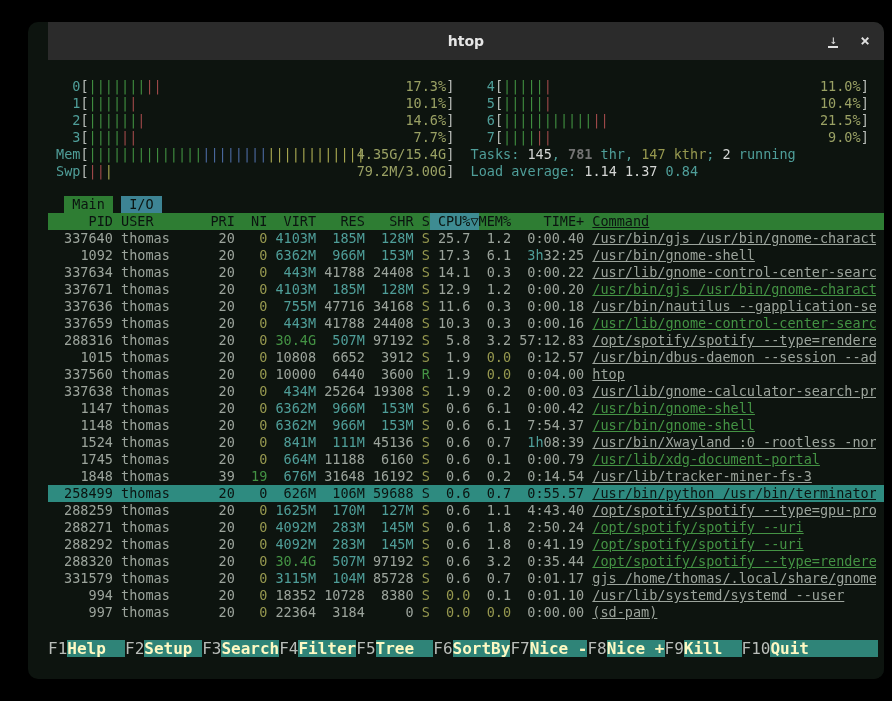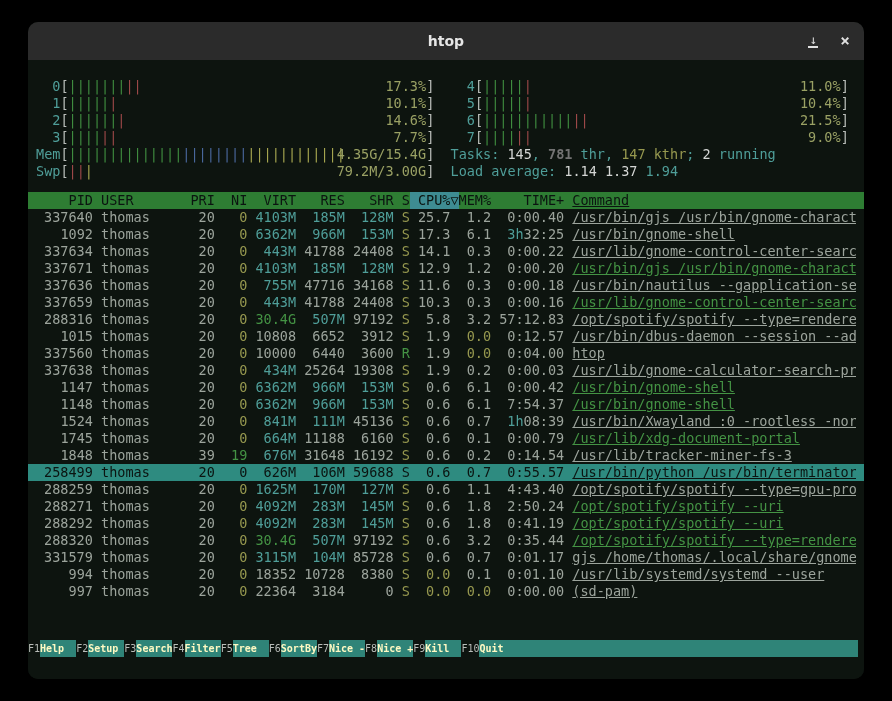--- a/index.html
+++ b/index.html
@@ -1,20 +1,20 @@
 <!DOCTYPE html>
 <html><head>
 <meta charset="utf-8">
 <style>
   html,body{margin:0;padding:0;background:#000;}
   .canvas{position:relative;width:892px;height:701px;background:#000;overflow:hidden;
           font-family:"DejaVu Sans Mono",monospace;}
   .window{position:absolute;left:28px;top:22px;width:836px;height:657px;
           border-radius:10px;overflow:hidden;background:#0d140f;
-          box-shadow:0 6px 24px rgba(0,0,0,.6);}
+          box-shadow:0 6px 24px rgba(0,0,0,.6);padding-left:20px;}
   .titlebar{height:38px;background:#2b2b2b;display:flex;align-items:center;position:relative;}
   .titlebar .title{flex:1;text-align:center;color:#e6e6e6;font-weight:bold;
           font-family:"DejaVu Sans",sans-serif;font-size:14px;}
   .tb-icons{position:absolute;right:14px;top:0;height:38px;display:flex;align-items:center;gap:22px;}
   .tb-icon{color:#e0e0e0;font-size:13px;cursor:default;display:flex;flex-direction:column;align-items:center;line-height:10px;}
   .tb-icon .arrow{font-size:12px;}
   .tb-icon .bar{width:10px;height:2px;background:#e0e0e0;margin-top:1px;}
   .tb-close{color:#e0e0e0;font-size:16px;font-weight:bold;line-height:38px;}
 
   .terminal{position:relative;height:619px;background:#0d140f;color:#9ca49c;
@@ -36,35 +36,35 @@
   .gb{color:#737373;font-weight:bold}
   .g2{color:#449344}
   .y{color:#96984f}
   .gray{color:#9ca49c}
 
   .tabs{margin-top:16px;height:17px;white-space:pre;display:flex;}
   .tab{padding:0 1ch;color:#0b1410;flex:none;}
   .tab-active{background:#2e7d33;margin-left:1ch;}
   .tab-io{background:#3d8494;margin-left:1ch;}
 
-  .table{margin-top:12px;}
+  .table{margin-top:0;}
   .trow{height:17px;white-space:pre;display:flex;margin:0 -8px;padding:0 8px;overflow:hidden;}
   .thead{background:#2e7d33;color:#0b1410;}
   .cell{display:inline-block;flex:none;overflow:hidden;}
   .cr{text-align:right;} .cl{text-align:left;}
   .w-pid{width:7ch}.w-user{width:10ch;margin-left:1ch}.w-pri{width:4ch}.w-ni{width:4ch}
   .w-virt{width:6ch}.w-res{width:6ch}.w-shr{width:6ch}.w-s{width:2ch}
   .w-cpu{width:5ch}.w-tri{width:1ch}.w-mem{width:4ch}.w-time{width:9ch}
   .w-cmd{flex:1;margin-left:1ch;min-width:0;text-decoration:underline;}
   .sortbg{background:#3e8c92;color:#0b1410;}
   .sel{background:#2e8b80;}
   .sel span{color:#0b1410 !important;font-weight:normal !important;}
 
   .fnbar{position:absolute;left:0;right:6px;bottom:22px;height:17px;display:flex;
-         white-space:pre;font-size:10px;line-height:17px;}
+         white-space:pre;font-size:16px;line-height:17px;}
   .fk{display:flex;flex:none;}
   .fk-key{color:#b9bdb9;flex:none;}
   .fk-label{background:#2f8478;color:#fef9c3;width:6ch;flex:none;overflow:hidden;font-weight:bold;}
   .fk-last{flex:1;}
 </style>
 </head>
 <body>
 
 <div class="canvas">
   <div class="window">
@@ -87,23 +87,24 @@
             <div class="mrow meter"><span class="mlabel">3</span><span class="bracket">[</span><span class="minner"><span class="mbars"><span class="bar-g">||||</span><span class="bar-r">||</span></span><span class="mval">7.7%</span></span><span class="bracket">]</span></div>
             <div class="mrow meter"><span class="mlabel">Mem</span><span class="bracket">[</span><span class="minner"><span class="mbars"><span class="bar-g">||||||||||||||</span><span class="bar-b">||||||||</span><span class="bar-y">||||||||||||</span></span><span class="mval">4.35G/15.4G</span></span><span class="bracket">]</span></div>
             <div class="mrow meter"><span class="mlabel">Swp</span><span class="bracket">[</span><span class="minner"><span class="mbars"><span class="bar-r">||</span><span class="bar-y">|</span></span><span class="mval">79.2M/3.00G</span></span><span class="bracket">]</span></div>
           </div>
         <div class="mcol-right" id="meters-right">
             <div class="mrow meter"><span class="mlabel">4</span><span class="bracket">[</span><span class="minner"><span class="mbars"><span class="bar-g">|||||</span><span class="bar-r">|</span></span><span class="mval">11.0%</span></span><span class="bracket">]</span></div>
             <div class="mrow meter"><span class="mlabel">5</span><span class="bracket">[</span><span class="minner"><span class="mbars"><span class="bar-g">|||||</span><span class="bar-r">|</span></span><span class="mval">10.4%</span></span><span class="bracket">]</span></div>
             <div class="mrow meter"><span class="mlabel">6</span><span class="bracket">[</span><span class="minner"><span class="mbars"><span class="bar-g">|||||||||||</span><span class="bar-r">||</span></span><span class="mval">21.5%</span></span><span class="bracket">]</span></div>
             <div class="mrow meter"><span class="mlabel">7</span><span class="bracket">[</span><span class="minner"><span class="mbars"><span class="bar-g">||||</span><span class="bar-r">||</span></span><span class="mval">9.0%</span></span><span class="bracket">]</span></div>
             <div class="mrow"><span class="c">Tasks: </span><span class="wb">145</span><span class="c">, </span><span class="gb">781</span><span class="c"> thr</span><span class="c">, </span><span class="y">147 kthr</span><span class="c">; </span><span class="wb">2</span><span class="c"> running</span></div>
-            <div class="mrow"><span class="c">Load average: </span><span class="wb">1.14 </span><span class="wb">1.37 </span><span class="c">1.94</span></div>
+            <div class="mrow"><span class="c">Load average: </span><span class="wb">1.14 </span><span class="wb">1.37 </span><span class="c">0.84</span></div>
           </div>
       </div>
+      <div class="tabs" id="tabs"><span class="tab tab-active">Main</span><span class="tab tab-io">I/O</span></div>
       <div class="table" id="proc-table">
           <div class="trow thead"><span class="cell w-pid cr">PID</span><span class="cell w-user cl">USER</span><span class="cell w-pri cr">PRI</span><span class="cell w-ni cr">NI</span><span class="cell w-virt cr">VIRT</span><span class="cell w-res cr">RES</span><span class="cell w-shr cr">SHR</span><span class="cell w-s cr">S</span><span class="cell w-cpu cr sortbg">CPU%</span><span class="cell w-tri sortbg">▽</span><span class="cell w-mem cl">MEM%</span><span class="cell w-time cr">TIME+</span><span class="cell w-cmd cl">Command</span></div>
           <div class="trow"><span class="cell gray cr w-pid">337640</span><span class="cell gray cl w-user">thomas</span><span class="cell gray cr w-pri">20</span><span class="cell y cr w-ni">0</span><span class="cell c cr w-virt">4103M</span><span class="cell c cr w-res">185M</span><span class="cell c cr w-shr">128M</span><span class="cell y cr w-s">S</span><span class="cell gray cr w-cpu">25.7</span><span class="cell gray w-tri"></span><span class="cell gray cr w-mem">1.2</span><span class="cell cr w-time"><span class="gray">0:00.40</span></span><span class="cell gray cl w-cmd">/usr/bin/gjs /usr/bin/gnome-character</span></div>
           <div class="trow"><span class="cell gray cr w-pid">1092</span><span class="cell gray cl w-user">thomas</span><span class="cell gray cr w-pri">20</span><span class="cell y cr w-ni">0</span><span class="cell c cr w-virt">6362M</span><span class="cell c cr w-res">966M</span><span class="cell c cr w-shr">153M</span><span class="cell y cr w-s">S</span><span class="cell gray cr w-cpu">17.3</span><span class="cell gray w-tri"></span><span class="cell gray cr w-mem">6.1</span><span class="cell cr w-time"><span class="c">3h</span><span class="gray">32:25</span></span><span class="cell gray cl w-cmd">/usr/bin/gnome-shell</span></div>
           <div class="trow"><span class="cell gray cr w-pid">337634</span><span class="cell gray cl w-user">thomas</span><span class="cell gray cr w-pri">20</span><span class="cell y cr w-ni">0</span><span class="cell c cr w-virt">443M</span><span class="cell gray cr w-res">41788</span><span class="cell gray cr w-shr">24408</span><span class="cell y cr w-s">S</span><span class="cell gray cr w-cpu">14.1</span><span class="cell gray w-tri"></span><span class="cell gray cr w-mem">0.3</span><span class="cell cr w-time"><span class="gray">0:00.22</span></span><span class="cell gray cl w-cmd">/usr/lib/gnome-control-center-search-</span></div>
           <div class="trow"><span class="cell gray cr w-pid">337671</span><span class="cell gray cl w-user">thomas</span><span class="cell gray cr w-pri">20</span><span class="cell y cr w-ni">0</span><span class="cell c cr w-virt">4103M</span><span class="cell c cr w-res">185M</span><span class="cell c cr w-shr">128M</span><span class="cell y cr w-s">S</span><span class="cell gray cr w-cpu">12.9</span><span class="cell gray w-tri"></span><span class="cell gray cr w-mem">1.2</span><span class="cell cr w-time"><span class="gray">0:00.20</span></span><span class="cell g2 cl w-cmd">/usr/bin/gjs /usr/bin/gnome-character</span></div>
           <div class="trow"><span class="cell gray cr w-pid">337636</span><span class="cell gray cl w-user">thomas</span><span class="cell gray cr w-pri">20</span><span class="cell y cr w-ni">0</span><span class="cell c cr w-virt">755M</span><span class="cell gray cr w-res">47716</span><span class="cell gray cr w-shr">34168</span><span class="cell y cr w-s">S</span><span class="cell gray cr w-cpu">11.6</span><span class="cell gray w-tri"></span><span class="cell gray cr w-mem">0.3</span><span class="cell cr w-time"><span class="gray">0:00.18</span></span><span class="cell gray cl w-cmd">/usr/bin/nautilus --gapplication-serv</span></div>
           <div class="trow"><span class="cell gray cr w-pid">337659</span><span class="cell gray cl w-user">thomas</span><span class="cell gray cr w-pri">20</span><span class="cell y cr w-ni">0</span><span class="cell c cr w-virt">443M</span><span class="cell gray cr w-res">41788</span><span class="cell gray cr w-shr">24408</span><span class="cell y cr w-s">S</span><span class="cell gray cr w-cpu">10.3</span><span class="cell gray w-tri"></span><span class="cell gray cr w-mem">0.3</span><span class="cell cr w-time"><span class="gray">0:00.16</span></span><span class="cell g2 cl w-cmd">/usr/lib/gnome-control-center-search-</span></div>
           <div class="trow"><span class="cell gray cr w-pid">288316</span><span class="cell gray cl w-user">thomas</span><span class="cell gray cr w-pri">20</span><span class="cell y cr w-ni">0</span><span class="cell g2 cr w-virt">30.4G</span><span class="cell c cr w-res">507M</span><span class="cell gray cr w-shr">97192</span><span class="cell y cr w-s">S</span><span class="cell gray cr w-cpu">5.8</span><span class="cell gray w-tri"></span><span class="cell gray cr w-mem">3.2</span><span class="cell cr w-time"><span class="gray">57:12.83</span></span><span class="cell gray cl w-cmd">/opt/spotify/spotify --type=renderer</span></div>
           <div class="trow"><span class="cell gray cr w-pid">1015</span><span class="cell gray cl w-user">thomas</span><span class="cell gray cr w-pri">20</span><span class="cell y cr w-ni">0</span><span class="cell gray cr w-virt">10808</span><span class="cell gray cr w-res">6652</span><span class="cell gray cr w-shr">3912</span><span class="cell y cr w-s">S</span><span class="cell gray cr w-cpu">1.9</span><span class="cell gray w-tri"></span><span class="cell y cr w-mem">0.0</span><span class="cell cr w-time"><span class="gray">0:12.57</span></span><span class="cell gray cl w-cmd">/usr/bin/dbus-daemon --session --addr</span></div>

